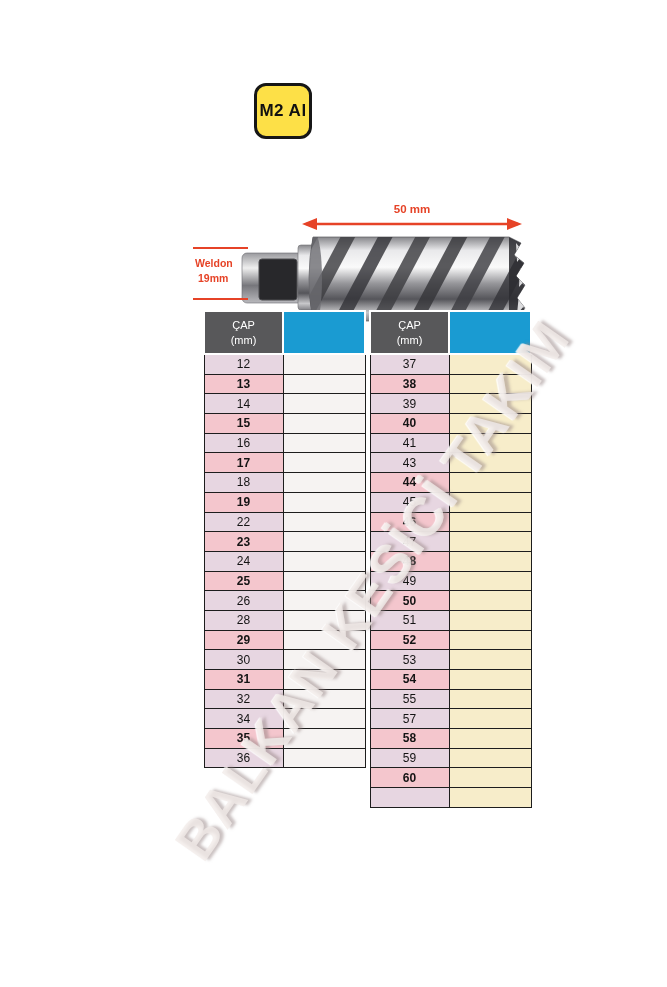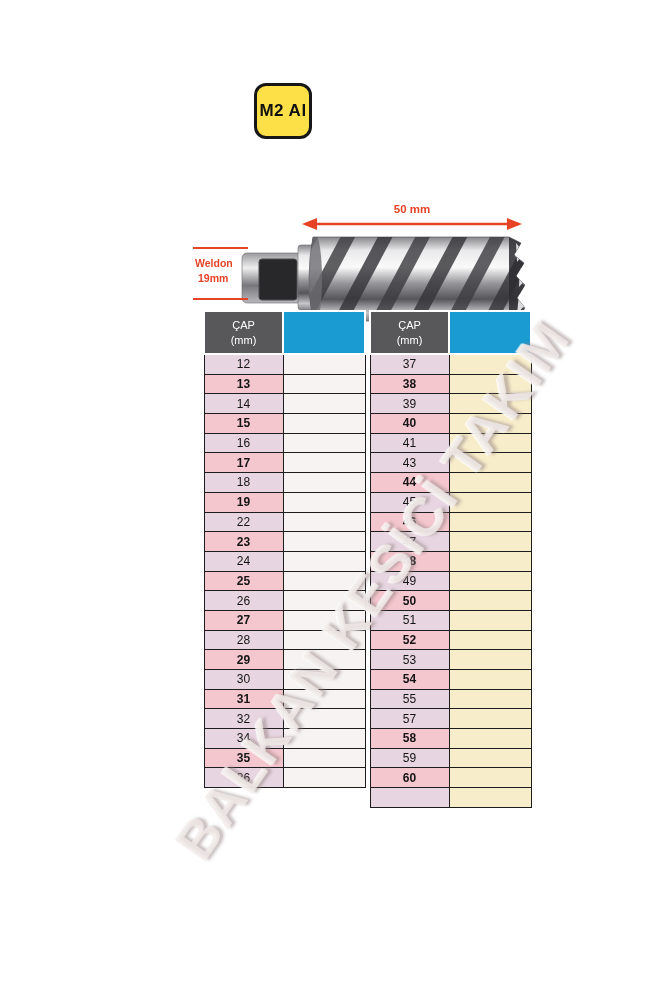--- a/index.html
+++ b/index.html
@@ -196,24 +196,20 @@
         </tr>
         <tr>
           <td class="c1 pink">25</td>
           <td class="c2"></td>
         </tr>
         <tr>
           <td class="c1 lav">26</td>
           <td class="c2"></td>
         </tr>
         <tr>
-          <td class="c1 pink">27</td>
-          <td class="c2"></td>
-        </tr>
-        <tr>
           <td class="c1 lav">28</td>
           <td class="c2"></td>
         </tr>
         <tr>
           <td class="c1 pink">29</td>
           <td class="c2"></td>
         </tr>
         <tr>
           <td class="c1 lav">30</td>
           <td class="c2"></td>

